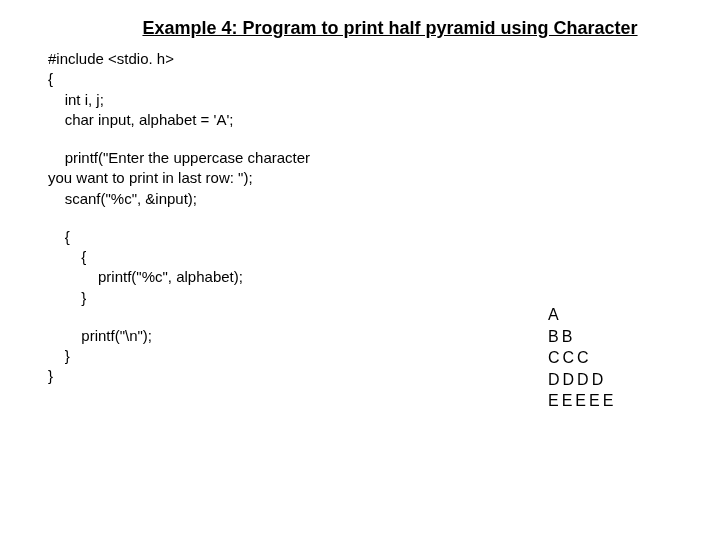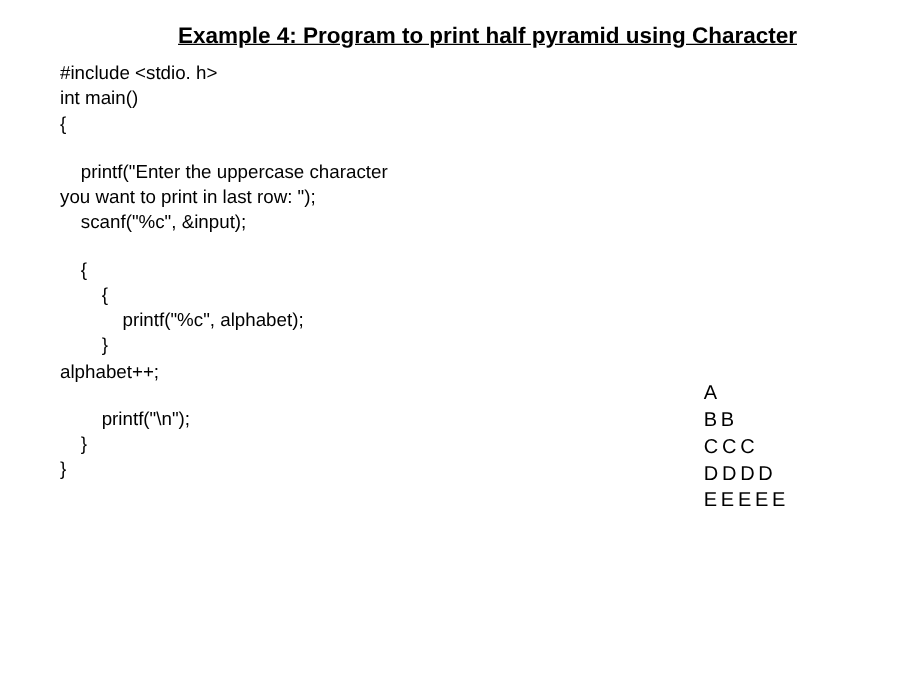--- a/index.html
+++ b/index.html
@@ -19,21 +19,20 @@
       font-weight: bold;
       text-decoration: underline;
       font-size: 18px;
       padding-top: 18px;
       padding-bottom: 10px;
       padding-left: 60px;
     }
     .content {
       display: flex;
       padding-left: 48px;
-      gap: 15px;
     }
     .code-block {
       font-size: 15px;
       line-height: 1.35;
       flex: 0 0 420px;
     }
     .code-line {
       white-space: pre;
     }
     .output-block {
@@ -51,32 +50,32 @@
     }
   </style>
 </head>
 <body>
 
 <div class="title">Example 4: Program to print half pyramid using Character</div>
 
 <div class="content">
   <div class="code-block">
     <div class="code-line">#include &lt;stdio. h&gt;</div>
-    <div class="code-line">int main()</div>
     <div class="code-line">{</div>
+    <div class="code-line">    int i, j;</div>
+    <div class="code-line">    char input, alphabet = 'A';</div>
     <div class="blank"></div>
     <div class="code-line">    printf("Enter the uppercase character</div>
     <div class="code-line">you want to print in last row: ");</div>
     <div class="code-line">    scanf("%c", &amp;input);</div>
     <div class="blank"></div>
     <div class="code-line">    {</div>
     <div class="code-line">        {</div>
     <div class="code-line">            printf("%c", alphabet);</div>
     <div class="code-line">        }</div>
-    <div class="code-line">alphabet++;</div>
     <div class="blank"></div>
     <div class="code-line">        printf("\n");</div>
     <div class="code-line">    }</div>
     <div class="code-line">}</div>
   </div>
 
   <div class="output-block">
     <div class="output-line">A</div>
     <div class="output-line">BB</div>
     <div class="output-line">CCC</div>

